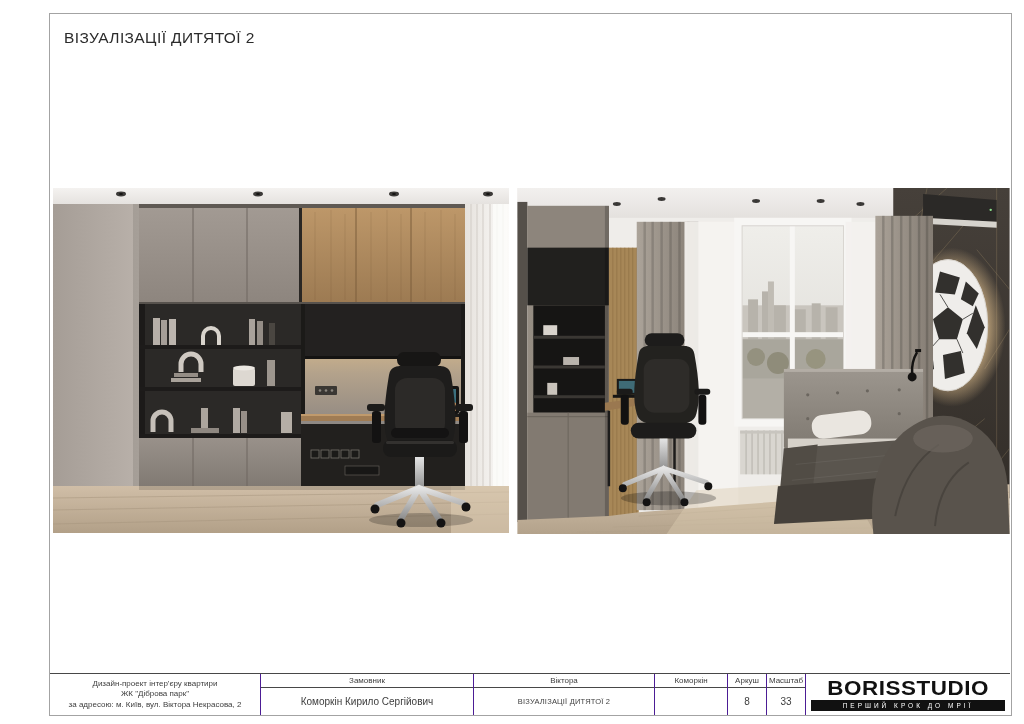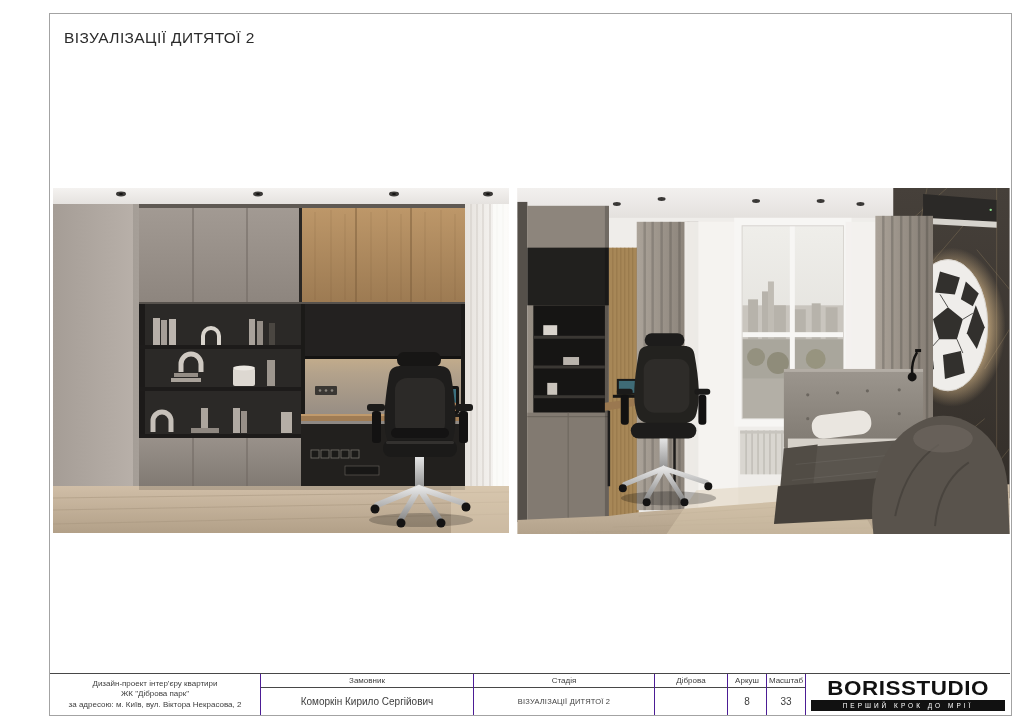--- a/index.html
+++ b/index.html
@@ -428,25 +428,25 @@
       <div class="tb-cell tb-project">
         <div>Дизайн-проект інтер'єру квартири</div>
         <div>ЖК "Діброва парк"</div>
         <div>за адресою: м. Київ, вул. Віктора Некрасова, 2</div>
       </div>
       <div class="tb-cell tb-col">
         <div class="tb-head">Замовник</div>
         <div class="tb-val">Коморкін Кирило Сергійович</div>
       </div>
       <div class="tb-cell tb-col">
-        <div class="tb-head">Стадія</div>
+        <div class="tb-head">Віктора</div>
         <div class="tb-val tb-val-stage">ВІЗУАЛІЗАЦІЇ ДИТЯТОЇ 2</div>
       </div>
       <div class="tb-cell tb-col">
-        <div class="tb-head">Діброва</div>
+        <div class="tb-head">Коморкін</div>
         <div class="tb-val"></div>
       </div>
       <div class="tb-cell tb-col">
         <div class="tb-head">Аркуш</div>
         <div class="tb-val">8</div>
       </div>
       <div class="tb-cell tb-col">
         <div class="tb-head">Масштаб</div>
         <div class="tb-val">33</div>
       </div>

